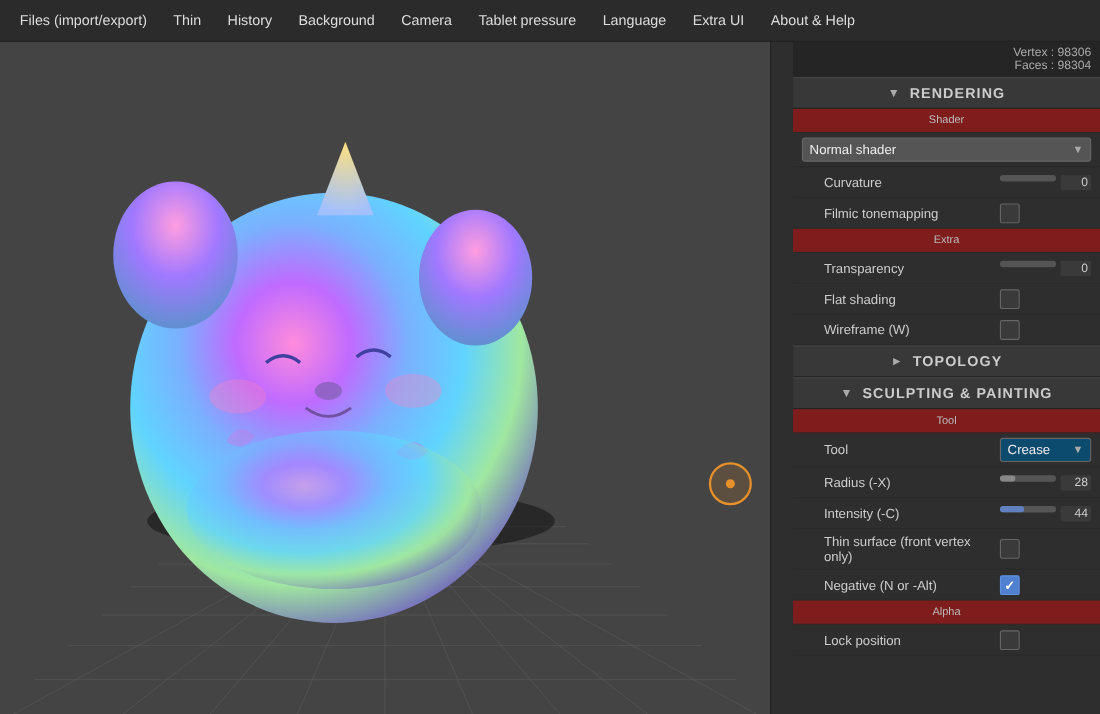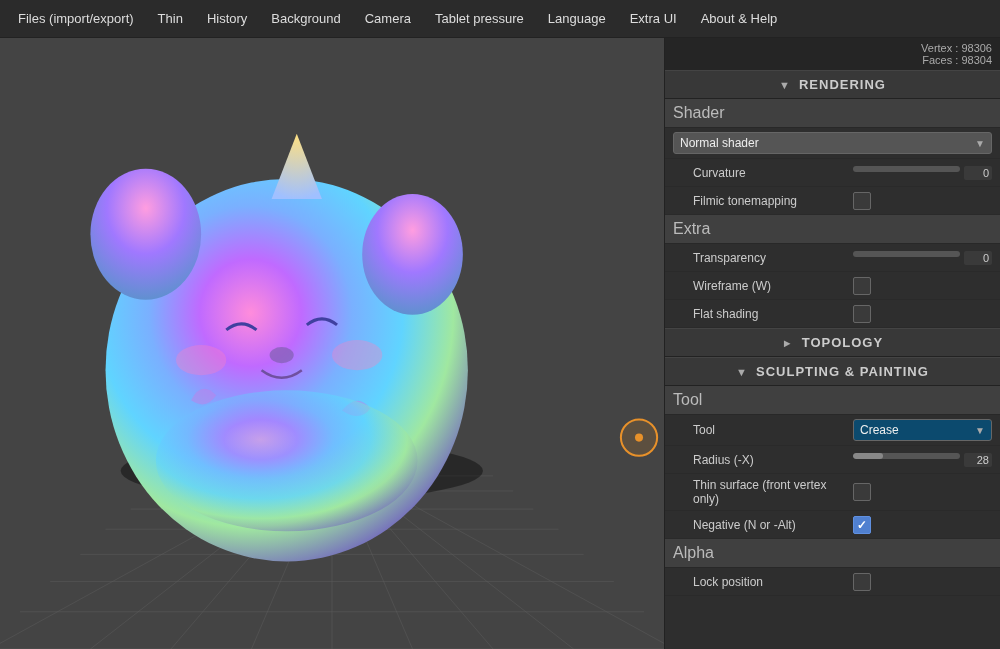--- a/index.html
+++ b/index.html
@@ -45,26 +45,27 @@
     
     #viewport {
       flex: 1;
       background: #444;
       position: relative;
       overflow: hidden;
     }
 
     
     #right-panel {
-      width: 336px;
+      width: 300px;
       background: #2e2e2e;
       display: flex;
       flex-direction: column;
       overflow-y: auto;
       border-left: 1px solid #222;
+      padding-left: 20px;
     }
 
     
     #stats-bar {
       background: #252525;
       padding: 4px 8px;
       text-align: right;
       font-size: 11px;
       color: #aaa;
       flex-shrink: 0;
@@ -85,25 +86,25 @@
       border-bottom: 1px solid #222;
       cursor: pointer;
     }
     .section-header .arrow {
       margin-right: 8px;
       font-size: 11px;
       color: #aaa;
     }
 
     .subsection-label {
-      text-align: left;
+      text-align: center;
       padding: 5px 8px;
-      font-size: 16px;
+      font-size: 10px;
       color: #bbb;
-      background: #404040;
+      background: #7f1d1d;
       border-bottom: 1px solid #282828;
     }
 
     
     .prop-row {
       display: flex;
       align-items: center;
       padding: 4px 8px;
       border-bottom: 1px solid #2a2a2a;
       min-height: 28px;
@@ -350,28 +351,28 @@
       <div class="prop-label">Transparency</div>
       <div class="prop-value">
         <div class="slider-track">
           <div class="slider-fill" style="width:0%"></div>
         </div>
         <div class="num-box">0</div>
       </div>
     </div>
 
     <div class="prop-row">
+      <div class="prop-label">Flat shading</div>
+      <div class="prop-value">
+        <div class="checkbox-box"></div>
+      </div>
+    </div>
+
+    <div class="prop-row">
       <div class="prop-label">Wireframe (W)</div>
-      <div class="prop-value">
-        <div class="checkbox-box"></div>
-      </div>
-    </div>
-
-    <div class="prop-row">
-      <div class="prop-label">Flat shading</div>
       <div class="prop-value">
         <div class="checkbox-box"></div>
       </div>
     </div>
 
     <div class="section-header">
       <span class="arrow">►</span>
       <span>TOPOLOGY</span>
     </div>
 
@@ -395,20 +396,29 @@
     <div class="prop-row">
       <div class="prop-label">Radius (-X)</div>
       <div class="prop-value">
         <div class="slider-track">
           <div class="slider-fill" id="radius-fill" style="width:28%"></div>
         </div>
         <div class="num-box">28</div>
       </div>
     </div>
 
+    <div class="prop-row">
+      <div class="prop-label">Intensity (-C)</div>
+      <div class="prop-value">
+        <div class="slider-track">
+          <div class="slider-fill blue" id="intensity-fill" style="width:44%"></div>
+        </div>
+        <div class="num-box">44</div>
+      </div>
+    </div>
 
     <div class="prop-row">
       <div class="prop-label">Thin surface (front vertex only)</div>
       <div class="prop-value">
         <div class="checkbox-box"></div>
       </div>
     </div>
 
     <div class="prop-row">
       <div class="prop-label">Negative (N or -Alt)</div>

